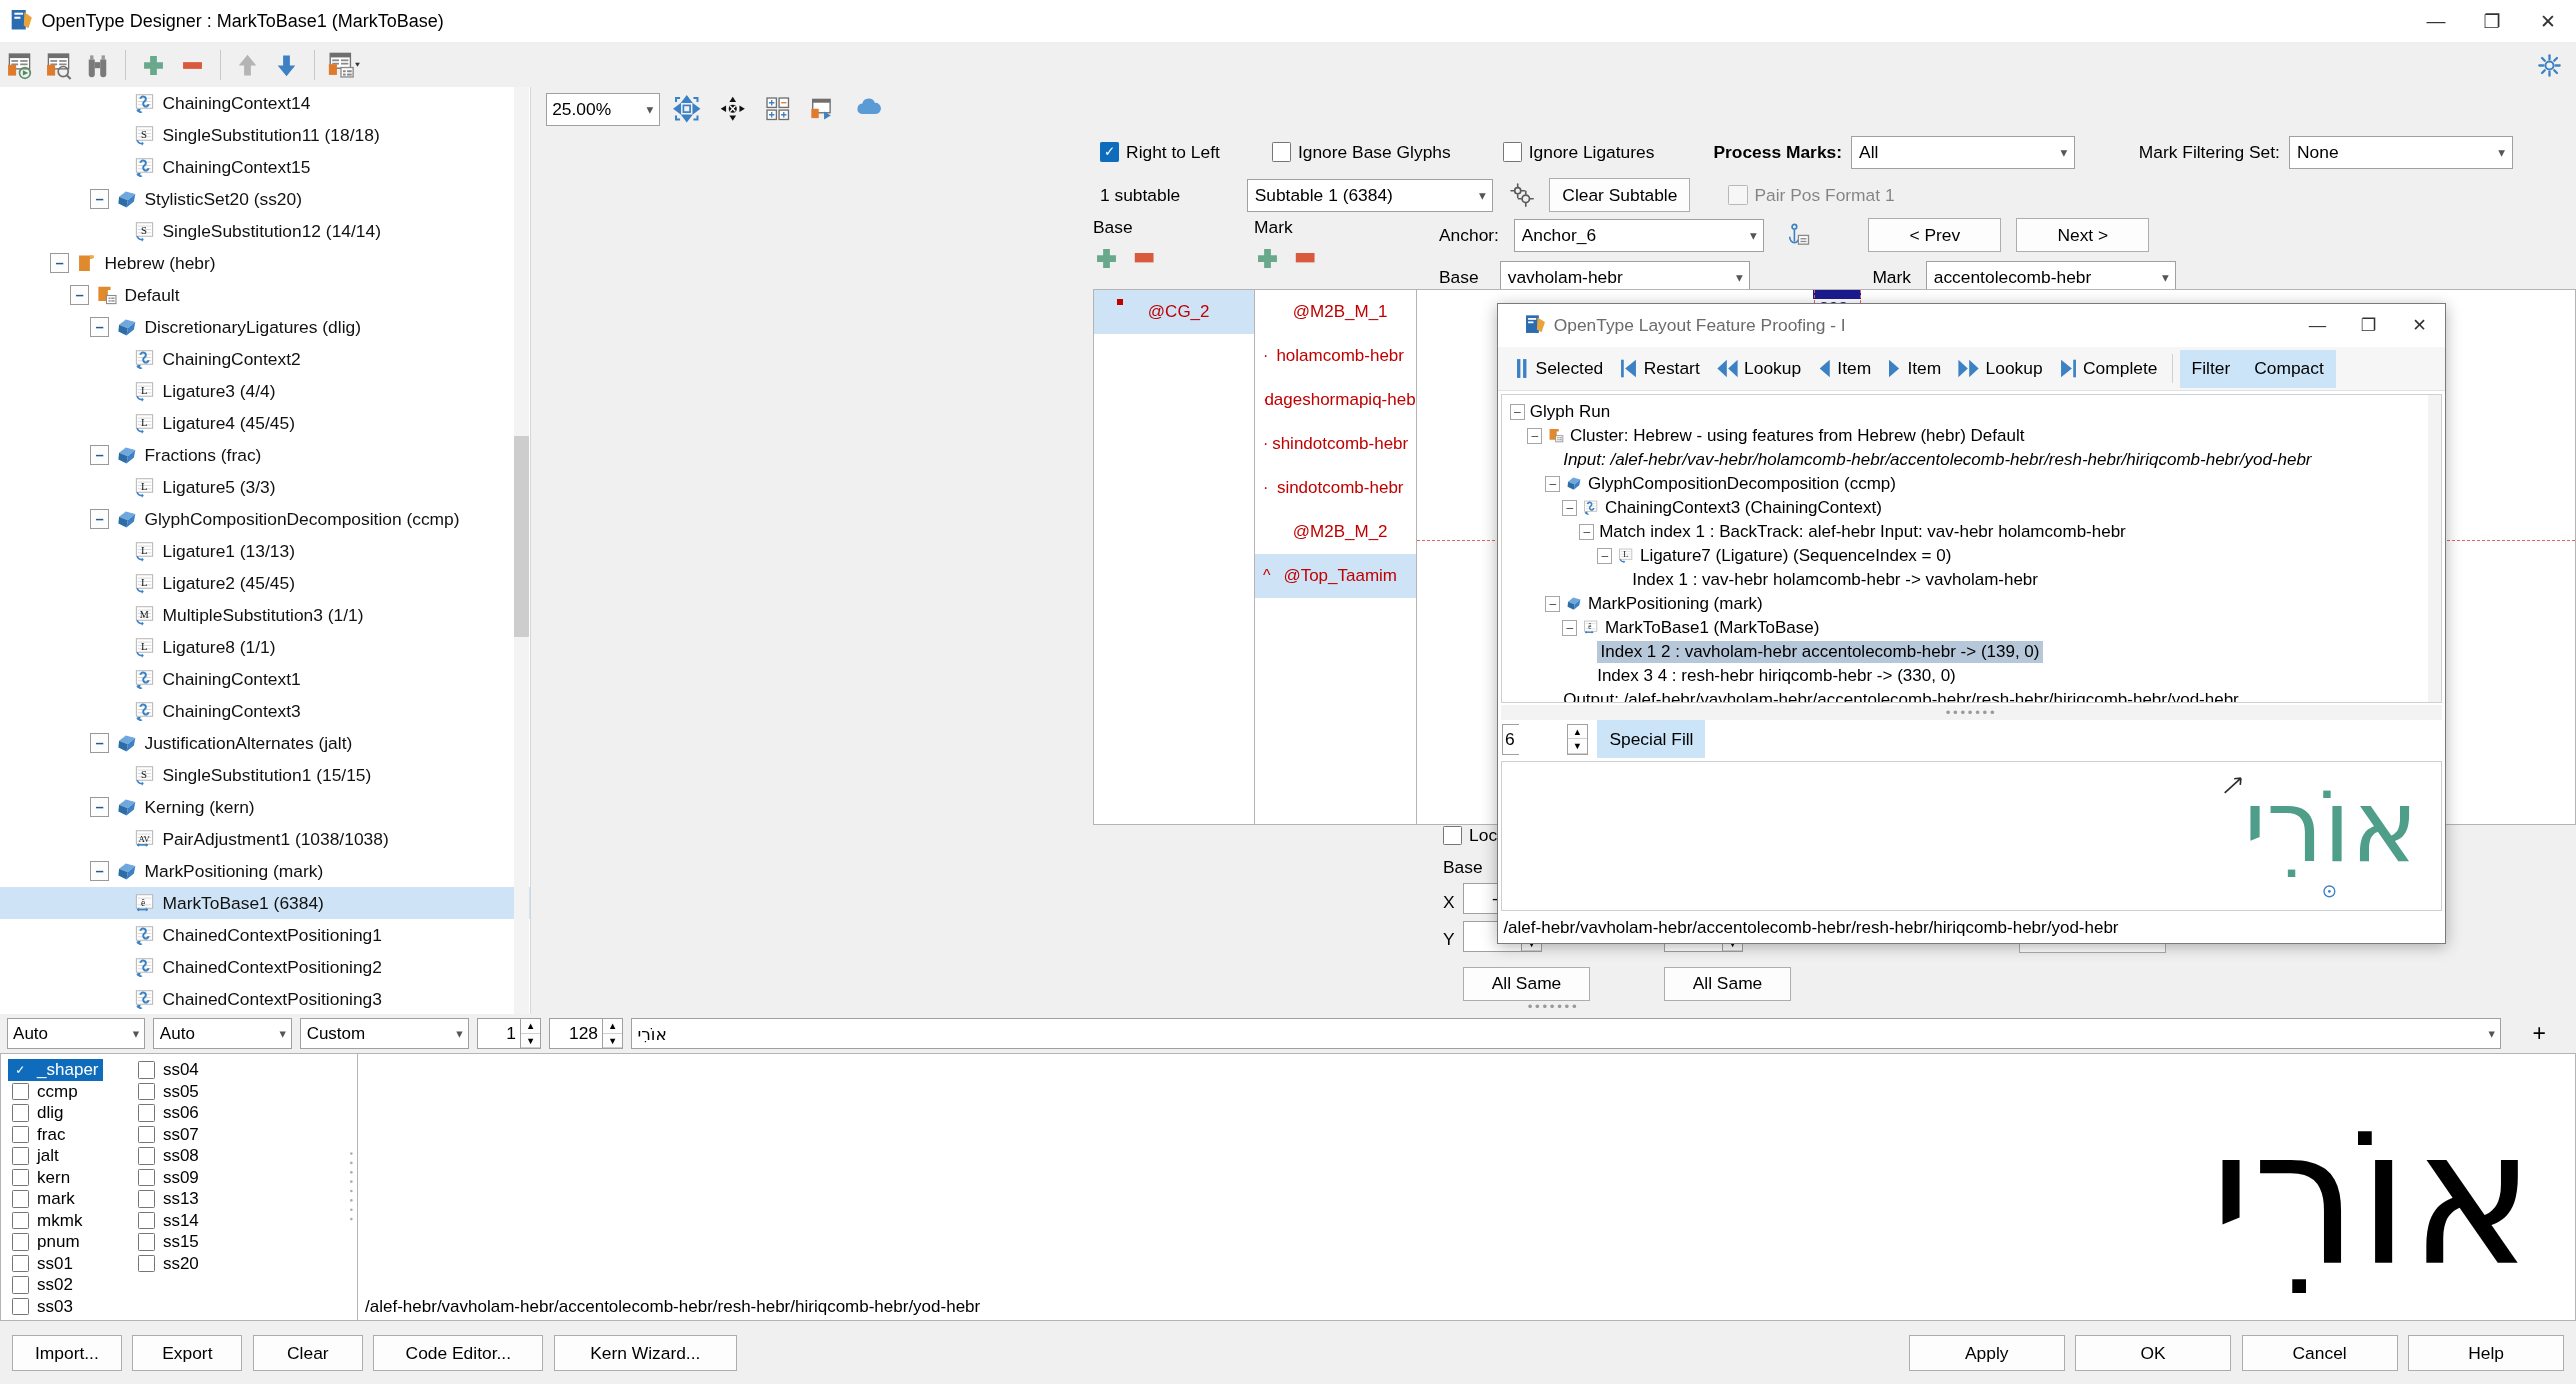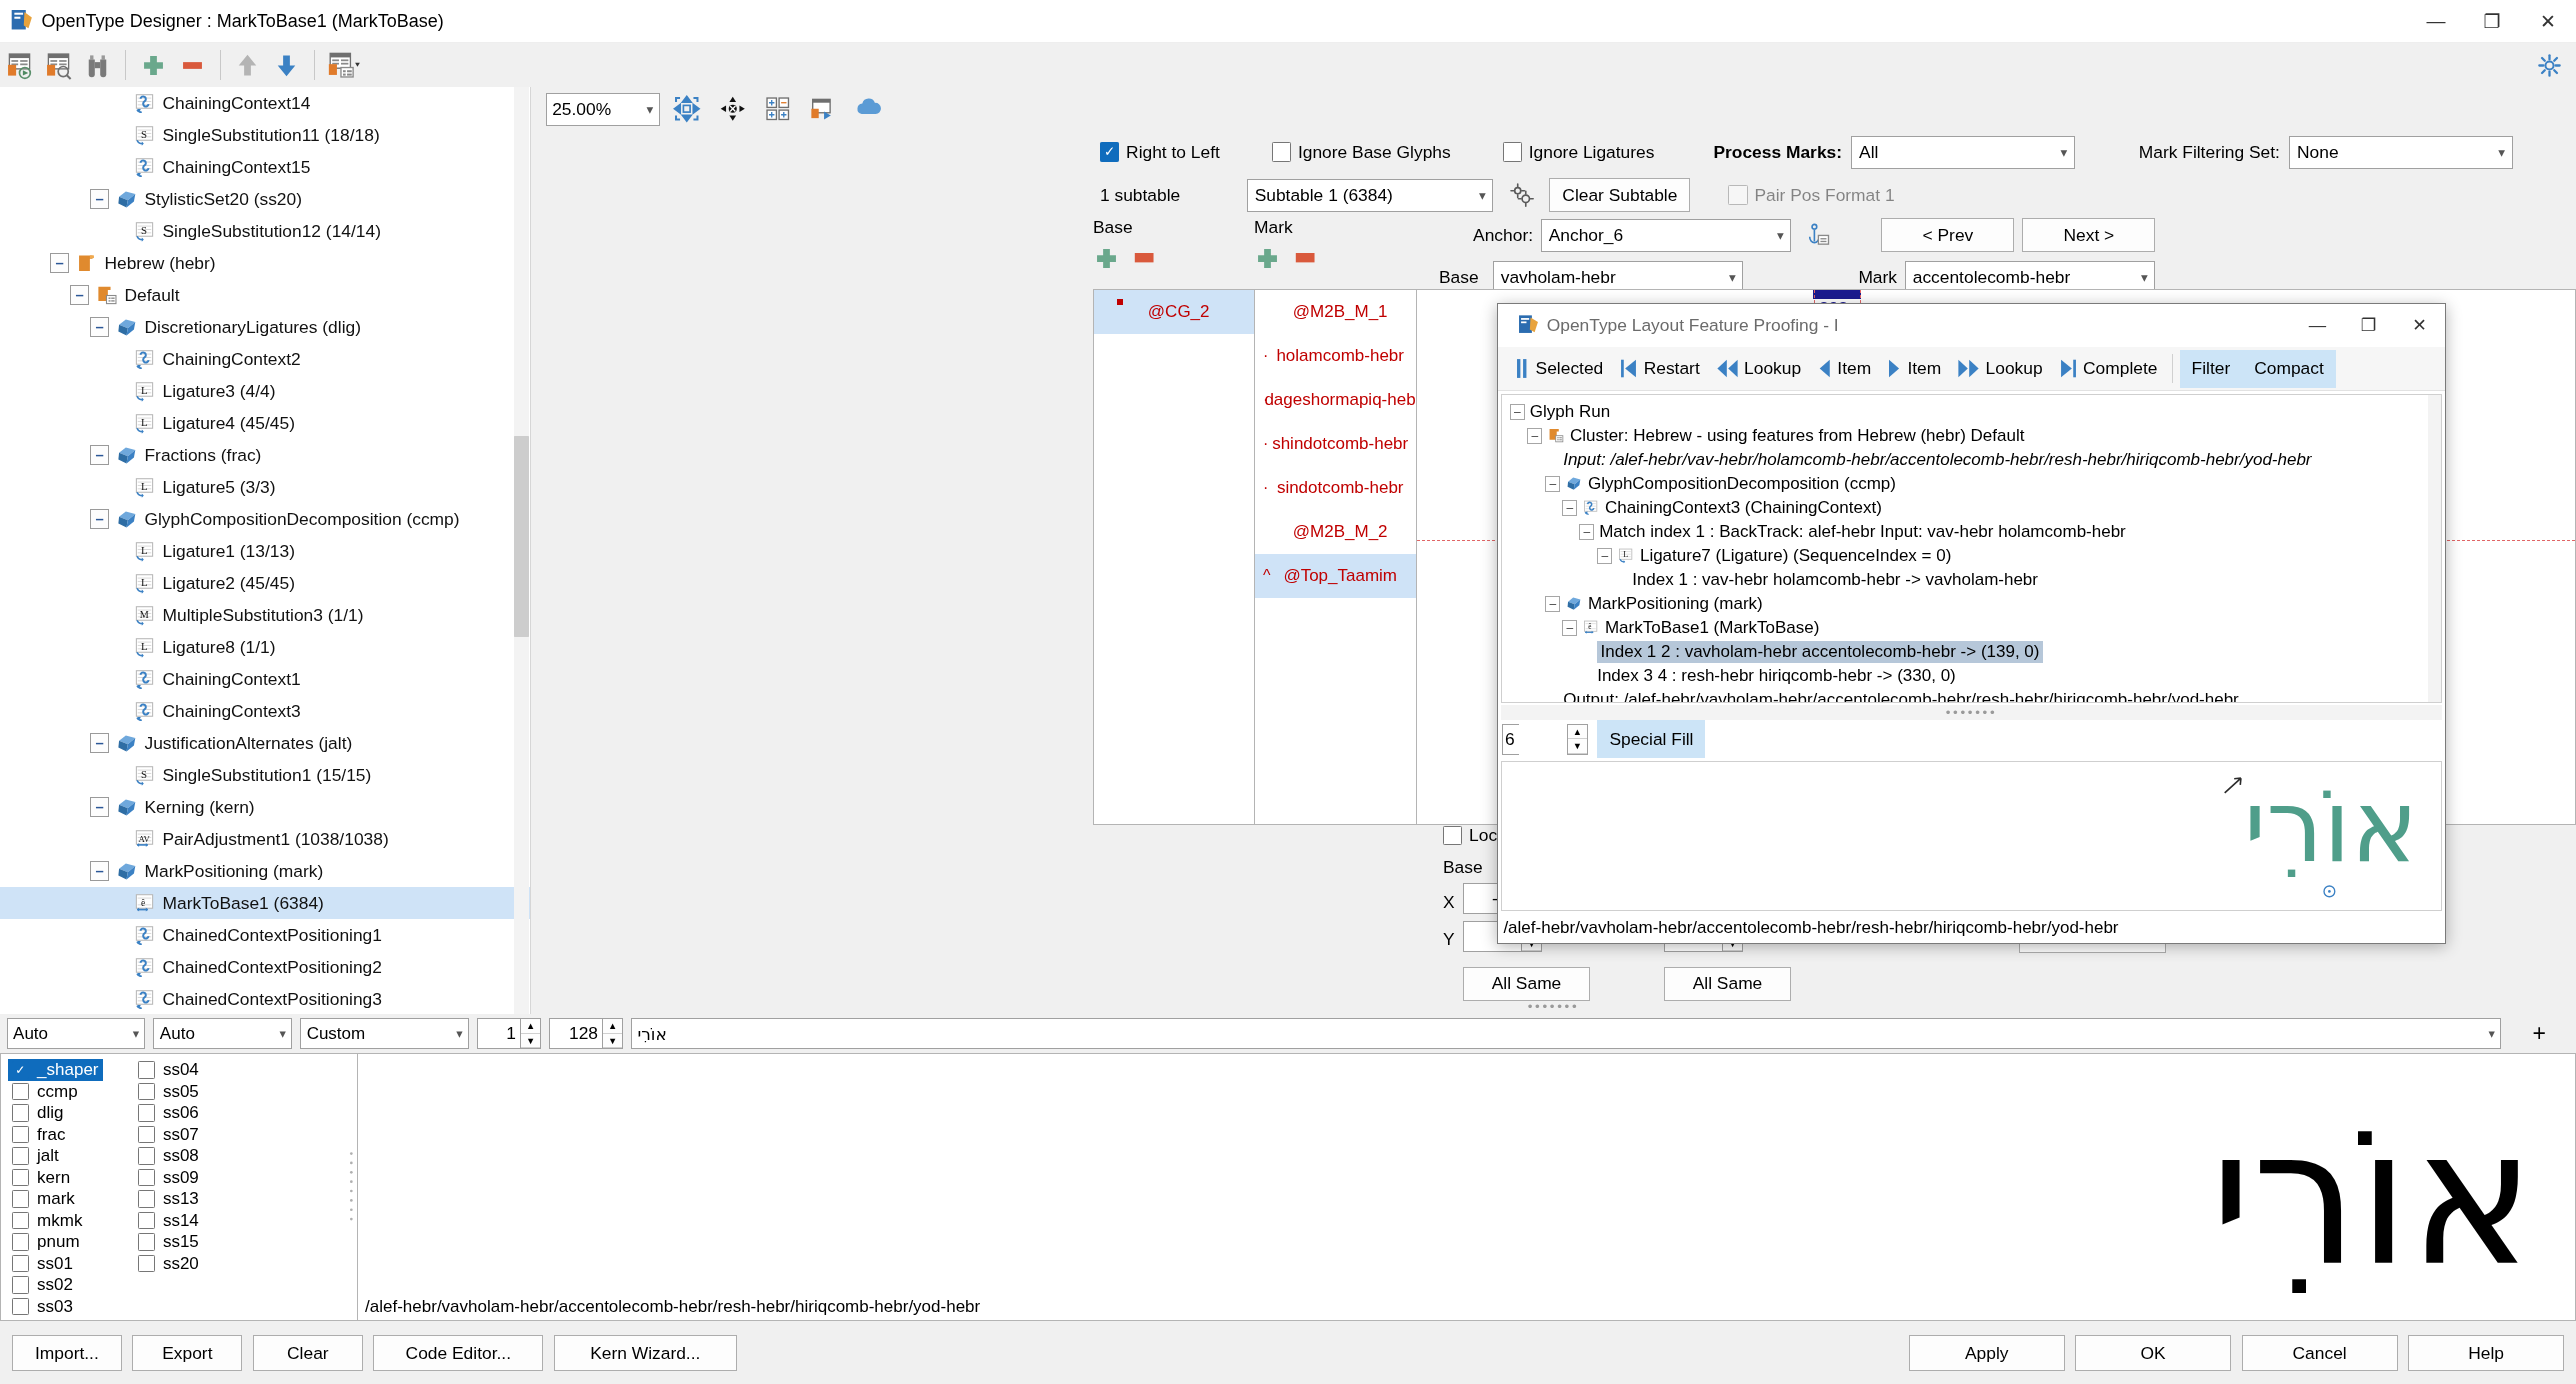--- a/index.html
+++ b/index.html
@@ -53,21 +53,21 @@
   .sel-ctl .cv{margin-left:auto;color:#555;font-size:13.4px;padding-left:9.4px;}
   .pbtn{height:32px;background:#fdfdfd;border:0.7px solid #adadad;display:flex;align-items:center;justify-content:center;padding:0 12px;font-size:17.4px;}
 
   
   .hdrrow{display:flex;align-items:flex-start;padding-left:562px;flex:none;height:72px;}
   .hcol{width:161px;}
   .hcol .hl{font-size:17.4px;margin-bottom:6.7px;}
   .plusmin{display:flex;align-items:center;gap:12px;}
 
   .anchorarea{margin-left:24px;display:flex;flex-direction:column;gap:8px;}
-  .arow{display:flex;align-items:center;gap:8px;font-size:17.4px;justify-content:flex-end;}
+  .arow{display:flex;align-items:center;gap:15px;font-size:17.4px;}
 
   
   .worka{flex:1 1 auto;display:flex;min-height:0;padding-left:562px;}
   .glyphlist{width:160px;background:#fff;border:0.7px solid #b4b4b4;flex:none;position:relative;overflow:hidden;}
   .glyphlist.mark{width:161px;border-left:none;}
   .glrow{height:44px;display:flex;align-items:center;padding-left:9.4px;font-size:17px;color:#c00000;white-space:nowrap;position:relative;}
   .glrow.sel{background:#cfe3f7;}
   .gldot{position:absolute;left:23px;top:9.4px;width:6px;height:6px;background:#c00000;}
   .glrow .gltext{width:100%;text-align:center;}
   .mkstate{position:absolute;left:8px;font-size:16px;color:#c00000;}
@@ -117,21 +117,21 @@
   .prevglyph{position:absolute;right:40px;top:34px;font-size:188px;font-family:"DejaVu Sans",sans-serif;color:#000;}
   .statusline{position:absolute;left:6.7px;bottom:2.7px;font-size:17px;color:#000;}
 
   
   .footer{height:48px;display:flex;align-items:center;padding:8px 12px;gap:10.7px;flex:none;background:#f0f0f0;}
   .fbtn{height:34px;min-width:81px;background:#fdfdfd;border:0.7px solid #adadad;display:flex;align-items:center;justify-content:center;padding:0 13.4px;font-size:17.4px;}
   .fspacer{flex:1 1 auto;}
 
   
   .dialog{position:absolute;left:1497px;top:303px;width:947px;height:639px;background:#fff;border:0.7px solid #7a7a7a;box-shadow:0 2.7px 14.8px rgba(0,0,0,.3);display:flex;flex-direction:column;}
-  .dlgtitle{height:43px;display:flex;align-items:center;padding-left:19px;flex:none;background:#fff;}
+  .dlgtitle{height:43px;display:flex;align-items:center;padding-left:26px;flex:none;background:#fff;}
   .dlgtitle .dlogo{width:23px;height:23px;margin-right:6.7px;flex:none;position:relative;}
   .dlgtitle .dtext{font-size:17.4px;color:#6b6b6b;}
   .dlgwin{margin-left:auto;display:flex;}
   .dlgwin .wb{width:51px;height:43px;display:flex;align-items:center;justify-content:center;font-size:17.4px;color:#333;}
   .dlgtool{height:43px;display:flex;align-items:center;background:#f6f6f6;padding-left:9.4px;gap:0;flex:none;border-bottom:0.7px solid #e2e2e2;}
   .dtitem{display:flex;align-items:center;gap:5.4px;padding:0 8px;height:38px;font-size:17.4px;}
   .dtsep{width:0.7px;height:29.5px;background:#d0d0d0;margin:0 6.7px;}
   .dtoggle{height:38px;display:flex;align-items:center;justify-content:center;padding:0 12px;font-size:17.4px;background:#cce4f7;}
   .dlgtree{flex:1 1 auto;position:relative;overflow:hidden;background:#fff;border:0.7px solid #cfcfcf;margin:2.7px;}
   .dtn{height:24px;display:flex;align-items:center;white-space:nowrap;font-size:17px;}

